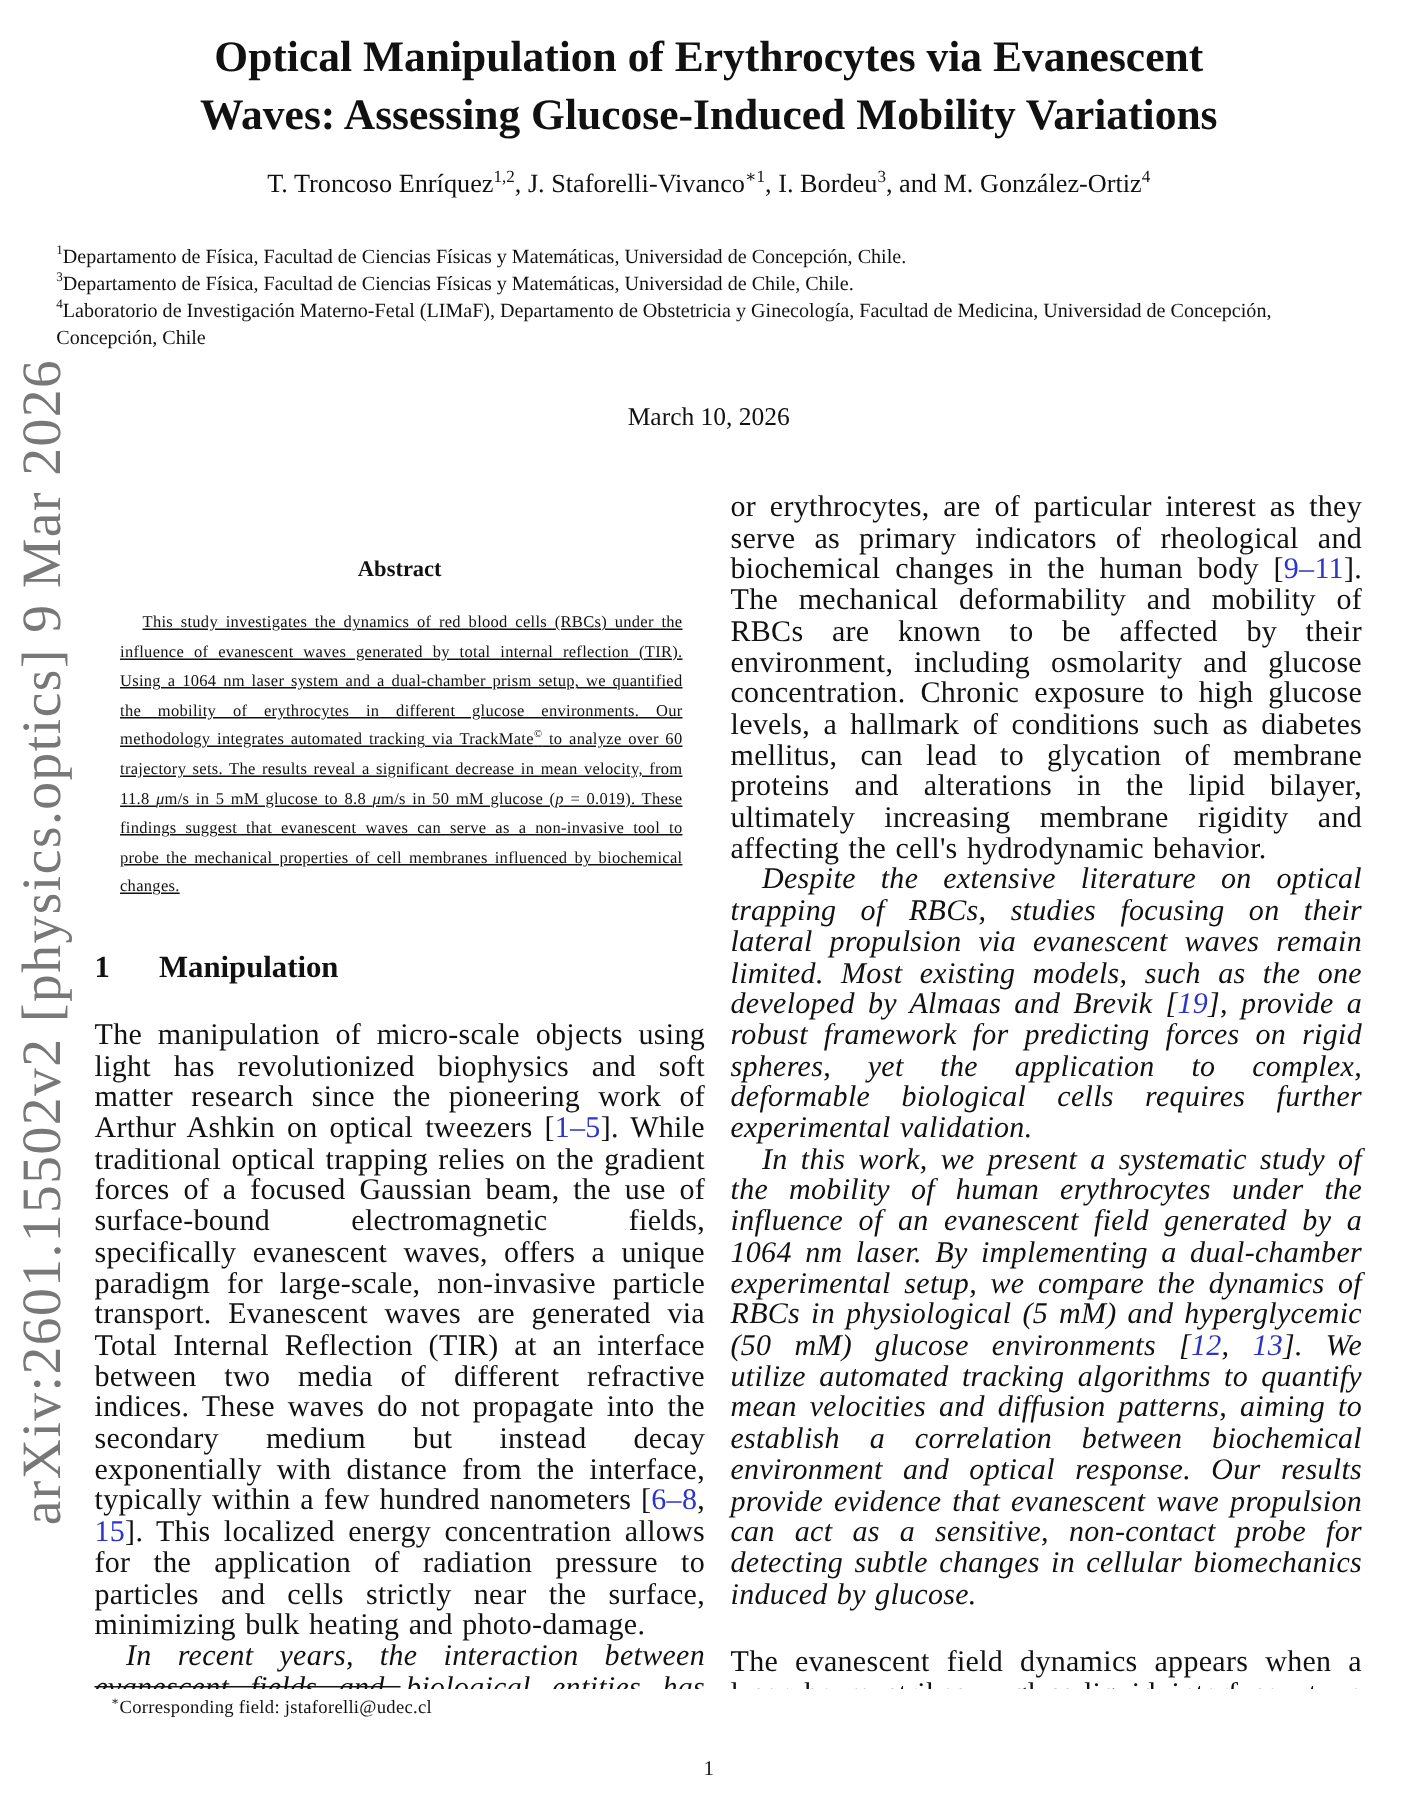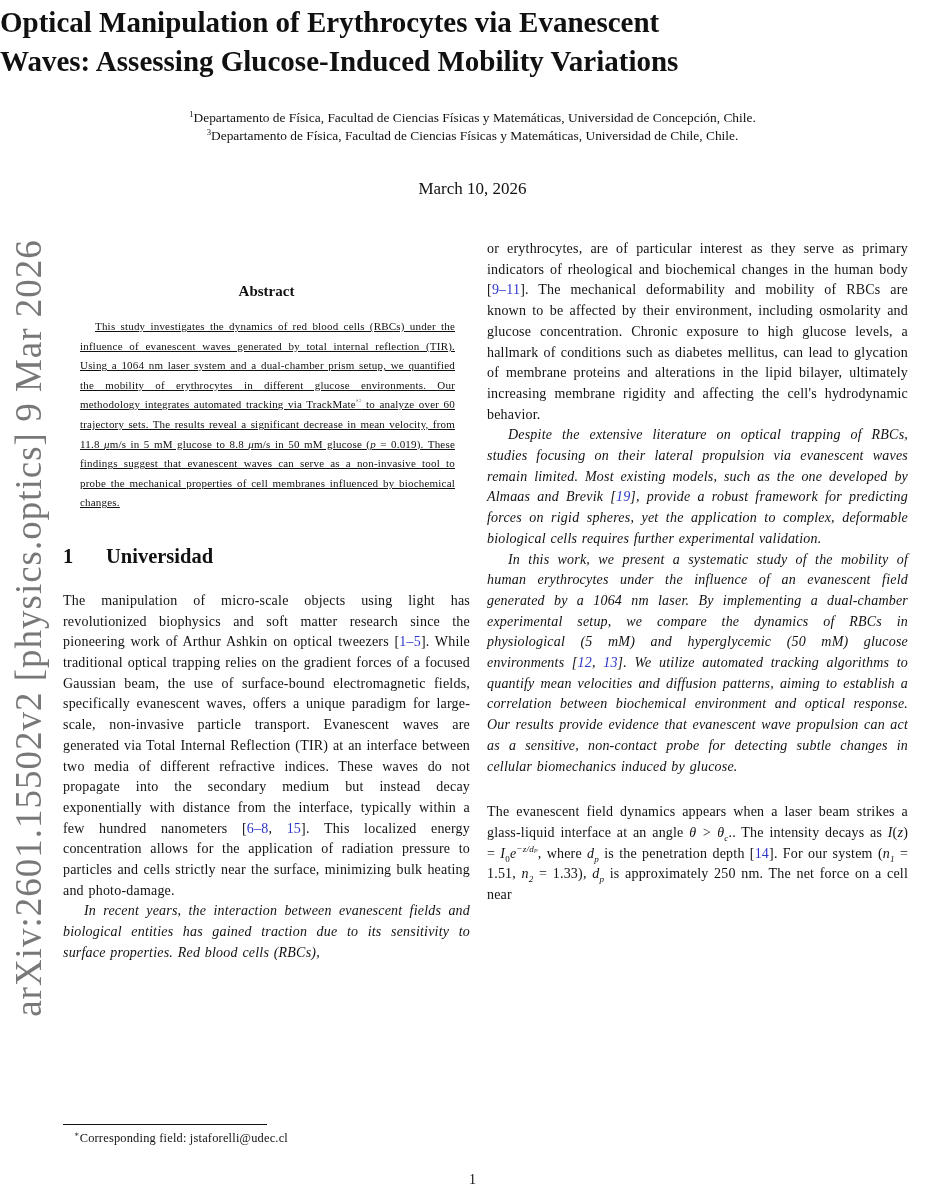--- a/index.html
+++ b/index.html
@@ -20,23 +20,23 @@
     width: 880px;
     height: 46px;
     transform: rotate(-90deg);
     transform-origin: center;
     text-align: center;
     font-size: 37px;
     letter-spacing: 1px;
     color: var(--watermark-gray, #787878);
     white-space: nowrap;
   }
-  .title-block { padding-top: 3px; font-weight: bold; font-size: 29px; line-height: 39px; }
+  .title-block { padding-top: 19px; text-align: center; font-weight: bold; font-size: 29px; line-height: 39px; }
   .authors { margin-top: 13px; text-align: center; font-size: 17.5px; line-height: 24px; }
-  .affiliations { margin: 28px auto 0 auto; width: 870px; text-align: center; font-size: 13.4px; line-height: 18px; }
+  .affiliations { margin: 28px auto 0 auto; width: 870px; text-align: left; font-size: 13.4px; line-height: 18px; }
   .date-line { margin-top: 34px; text-align: center; font-size: 17px; }
 
   .columns { margin-top: 40px; padding-left: 63px; display: flex; gap: 17px; height: 798px; overflow: hidden; }
   .col-left  { width: 407px; }
   .col-right { width: 421px; }
 
   .abstract-heading { text-align: center; font-weight: bold; font-size: 15px; margin-top: 44px; }
   .abstract-body {
     margin: 17px 15px 0 17px;
     font-size: 11px;
@@ -46,21 +46,21 @@
     letter-spacing: 0.2px;
     word-spacing: 1px;
     hyphens: none;
     text-decoration: underline;
   }
   .sec-heading { font-weight: bold; font-size: 20.5px; line-height: 27px; }
   .sec-heading.first { margin-top: 30px; }
   .sec-heading.second { margin-top: 70px; }
   .sec-num { display: inline-block; min-width: 43px; }
   .para {
-    font-size: 14px;
+    font-size: 20px;
     line-height: 20.7px;
     text-align: justify;
     letter-spacing: 0.2px;
     word-spacing: 1px;
     hyphens: none;
   }
   .para.after-heading { margin-top: 21px; }
   .para.sec2-first { margin-top: 25px; }
   .para.indent { text-indent: 21px; font-style: italic; }
 
@@ -79,36 +79,38 @@
 
 <div class="page">
 
   <div class="arxiv-banner">arXiv:2601.15502v2 [physics.optics] 9 Mar 2026</div>
 
   <div class="title-block">
     <div>Optical Manipulation of Erythrocytes via Evanescent</div>
     <div>Waves: Assessing Glucose-Induced Mobility Variations</div>
   </div>
 
+  <div class="authors"><span>T. Troncoso Enríquez</span><sup>1,2</sup><span>, J. Staforelli-Vivanco</span><sup>∗1</sup><span>, I. Bordeu</span><sup>3</sup><span>, and M. González-Ortiz</span><sup>4</sup></div>
 
   <div class="affiliations">
     <div><sup>1</sup><span>Departamento de Física, Facultad de Ciencias Físicas y Matemáticas, Universidad de Concepción, Chile.</span></div>
     <div><sup>3</sup><span>Departamento de Física, Facultad de Ciencias Físicas y Matemáticas, Universidad de Chile, Chile.</span></div>
+    <div><sup>4</sup><span>Laboratorio de Investigación Materno-Fetal (LIMaF), Departamento de Obstetricia y Ginecología, Facultad de Medicina, Universidad de Concepción, Concepción, Chile</span></div>
   </div>
 
   <div class="date-line">March 10, 2026</div>
 
   <div class="columns">
 
     <div class="col-left">
       <div class="abstract-heading">Abstract</div>
       <div class="abstract-body"><span>This study investigates the dynamics of red blood cells (RBCs) under the influence of evanescent waves generated by total internal reflection (TIR). Using a 1064 nm laser system and a dual-chamber prism setup, we quantified the mobility of erythrocytes in different glucose environments. Our methodology integrates automated tracking via TrackMate</span><sup>©</sup><span> to analyze over 60 trajectory sets. The results reveal a significant decrease in mean velocity, from 11.8 </span><span class="mi">μ</span><span>m/s in 5 mM glucose to 8.8 </span><span class="mi">μ</span><span>m/s in 50 mM glucose (</span><span class="mi">p</span><span> = 0.019). These findings suggest that evanescent waves can serve as a non-invasive tool to probe the mechanical properties of cell membranes influenced by biochemical changes.</span></div>
 
       <div class="sec-heading first">
-        <span class="sec-num">1</span><span>Universidad</span>
+        <span class="sec-num">1</span><span>Manipulation</span>
       </div>
 
       <div class="para after-heading"><span>The manipulation of micro-scale objects using light has revolutionized biophysics and soft matter research since the pioneering work of Arthur Ashkin on optical tweezers [</span><span class="cite">1–5</span><span>]. While traditional optical trapping relies on the gradient forces of a focused Gaussian beam, the use of surface-bound electromagnetic fields, specifically evanescent waves, offers a unique paradigm for large-scale, non-invasive particle transport. Evanescent waves are generated via Total Internal Reflection (TIR) at an interface between two media of different refractive indices. These waves do not propagate into the secondary medium but instead decay exponentially with distance from the interface, typically within a few hundred nanometers [</span><span class="cite">6–8</span><span>, </span><span class="cite">15</span><span>]. This localized energy concentration allows for the application of radiation pressure to particles and cells strictly near the surface, minimizing bulk heating and photo-damage.</span></div>
       <div class="para indent"><span>In recent years, the interaction between evanescent fields and biological entities has gained traction due to its sensitivity to surface properties. Red blood cells (RBCs),</span></div>
     </div>
 
     <div class="col-right">
       <div class="para"><span>or erythrocytes, are of particular interest as they serve as primary indicators of rheological and biochemical changes in the human body [</span><span class="cite">9–11</span><span>]. The mechanical deformability and mobility of RBCs are known to be affected by their environment, including osmolarity and glucose concentration. Chronic exposure to high glucose levels, a hallmark of conditions such as diabetes mellitus, can lead to glycation of membrane proteins and alterations in the lipid bilayer, ultimately increasing membrane rigidity and affecting the cell's hydrodynamic behavior.</span></div>
       <div class="para indent"><span>Despite the extensive literature on optical trapping of RBCs, studies focusing on their lateral propulsion via evanescent waves remain limited. Most existing models, such as the one developed by Almaas and Brevik [</span><span class="cite">19</span><span>], provide a robust framework for predicting forces on rigid spheres, yet the application to complex, deformable biological cells requires further experimental validation.</span></div>
       <div class="para indent"><span>In this work, we present a systematic study of the mobility of human erythrocytes under the influence of an evanescent field generated by a 1064 nm laser. By implementing a dual-chamber experimental setup, we compare the dynamics of RBCs in physiological (5 mM) and hyperglycemic (50 mM) glucose environments [</span><span class="cite">12</span><span>, </span><span class="cite">13</span><span>]. We utilize automated tracking algorithms to quantify mean velocities and diffusion patterns, aiming to establish a correlation between biochemical environment and optical response. Our results provide evidence that evanescent wave propulsion can act as a sensitive, non-contact probe for detecting subtle changes in cellular biomechanics induced by glucose.</span></div>

